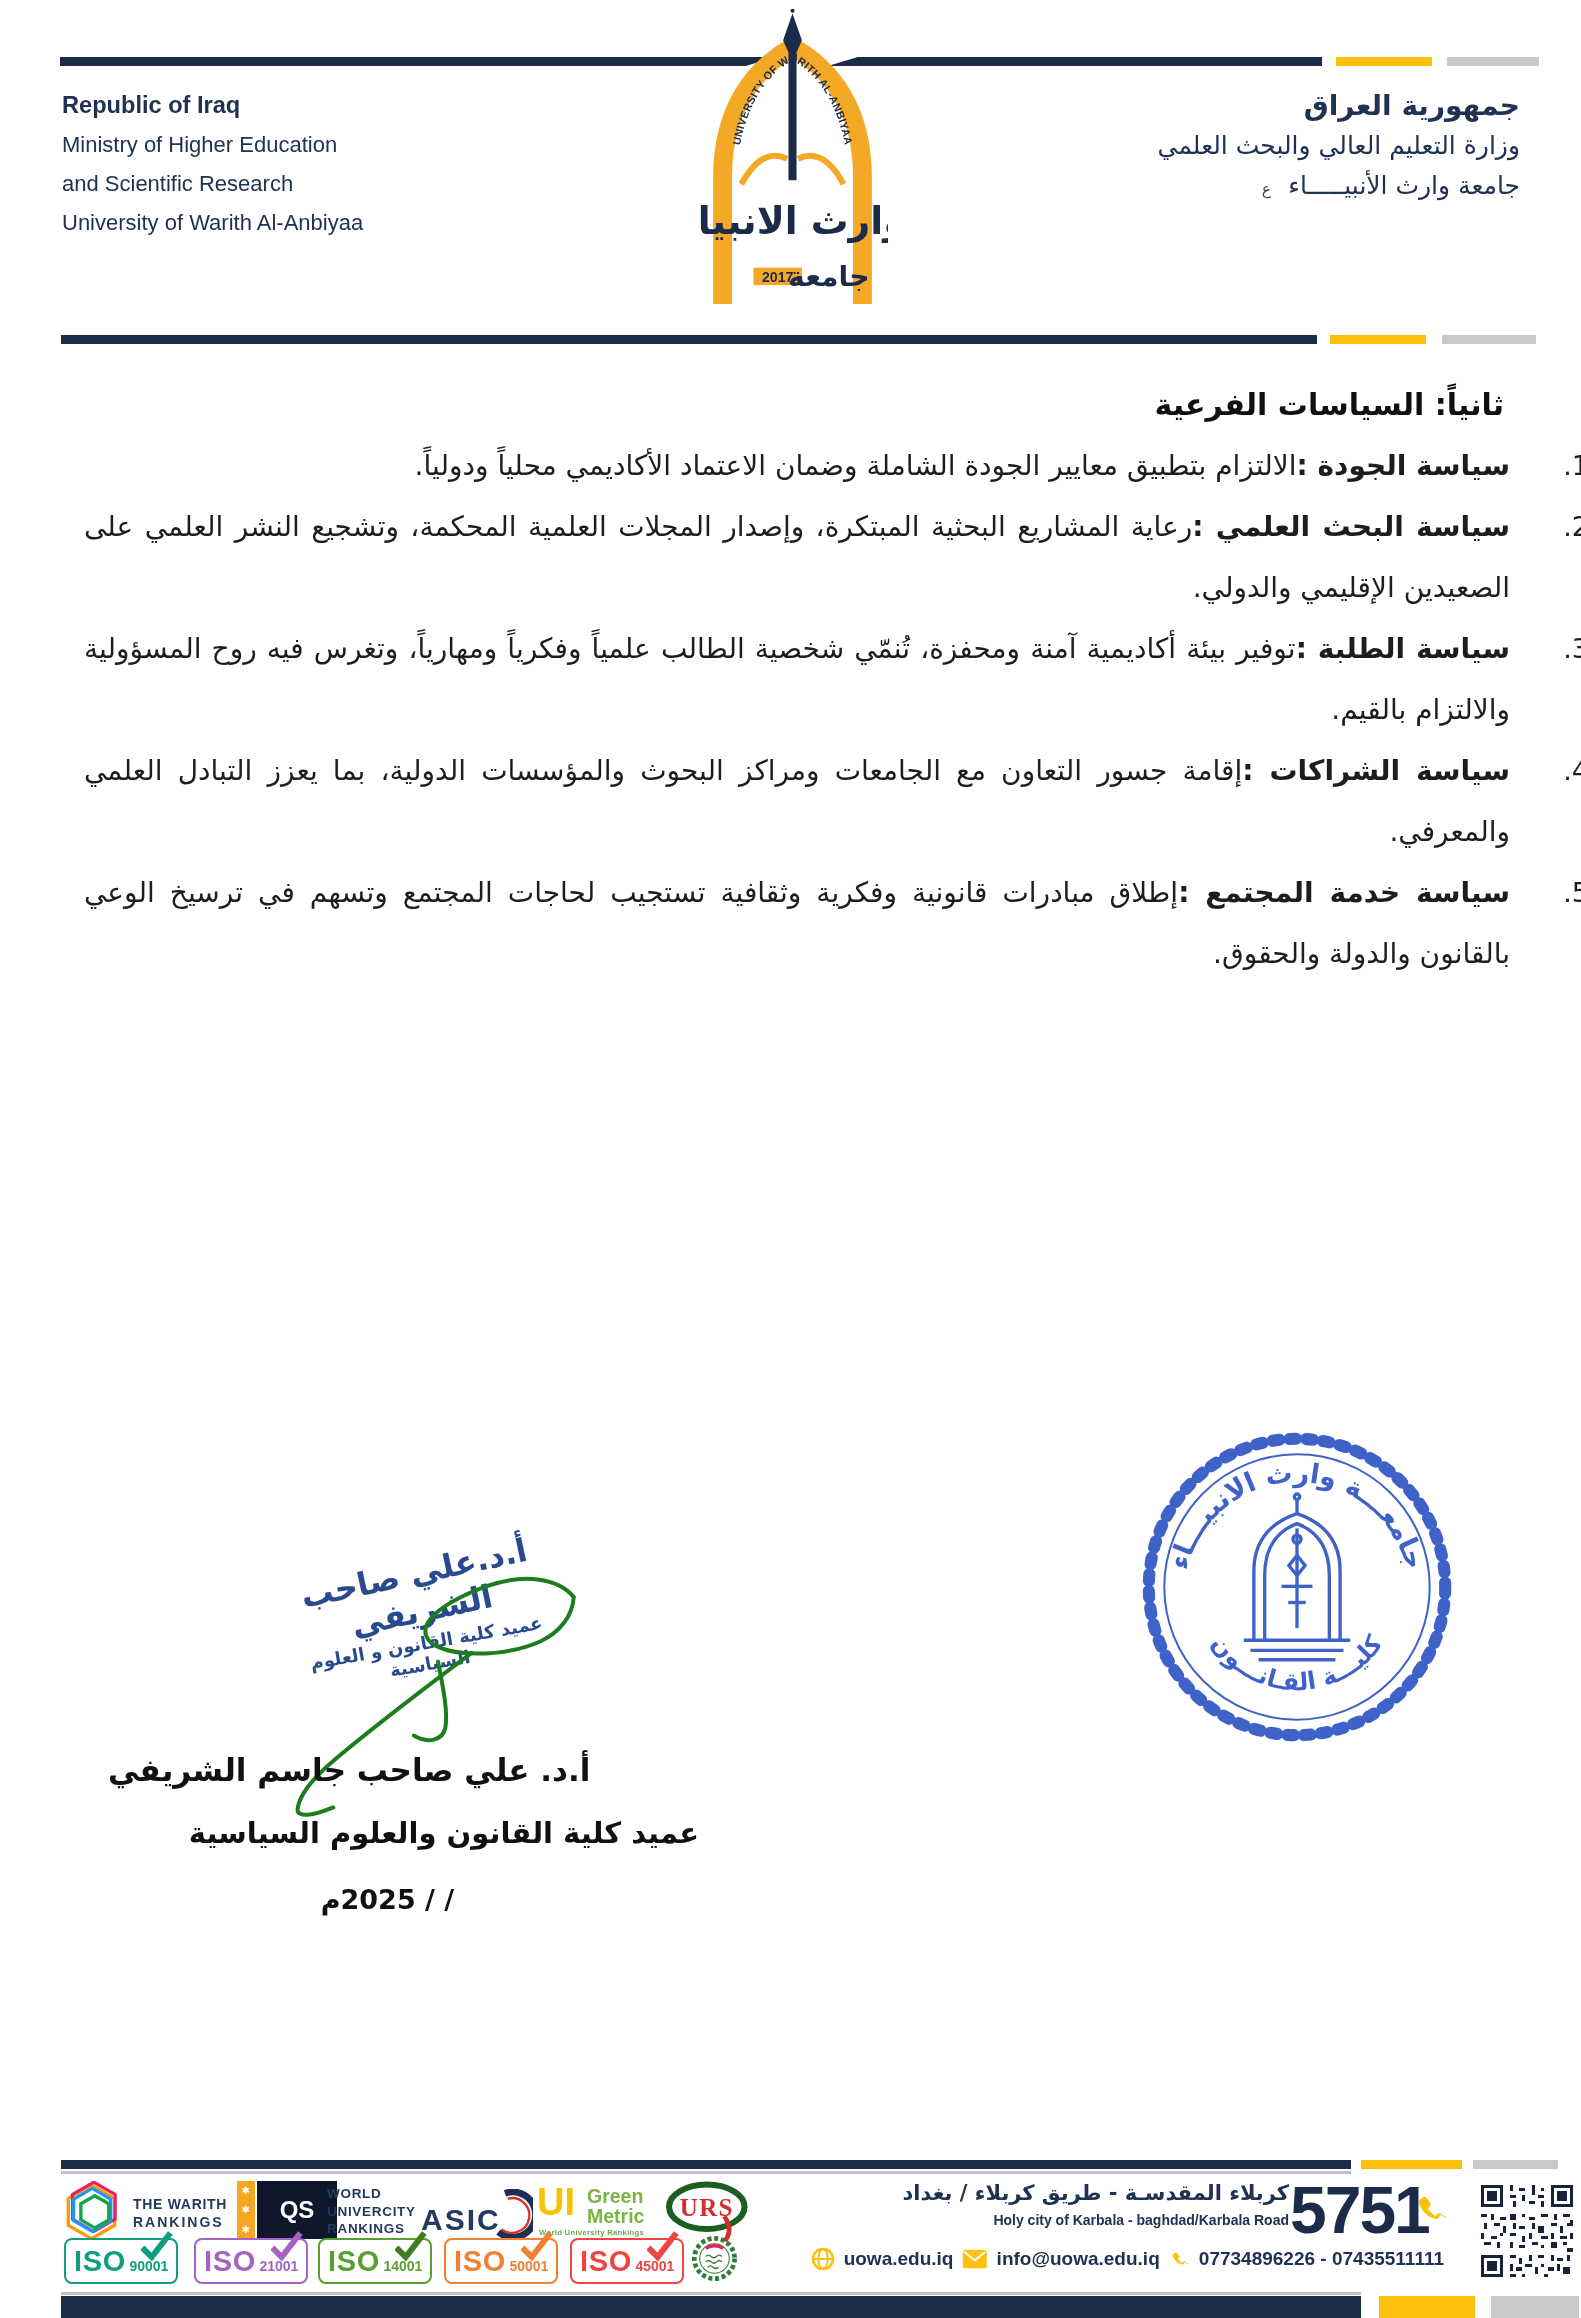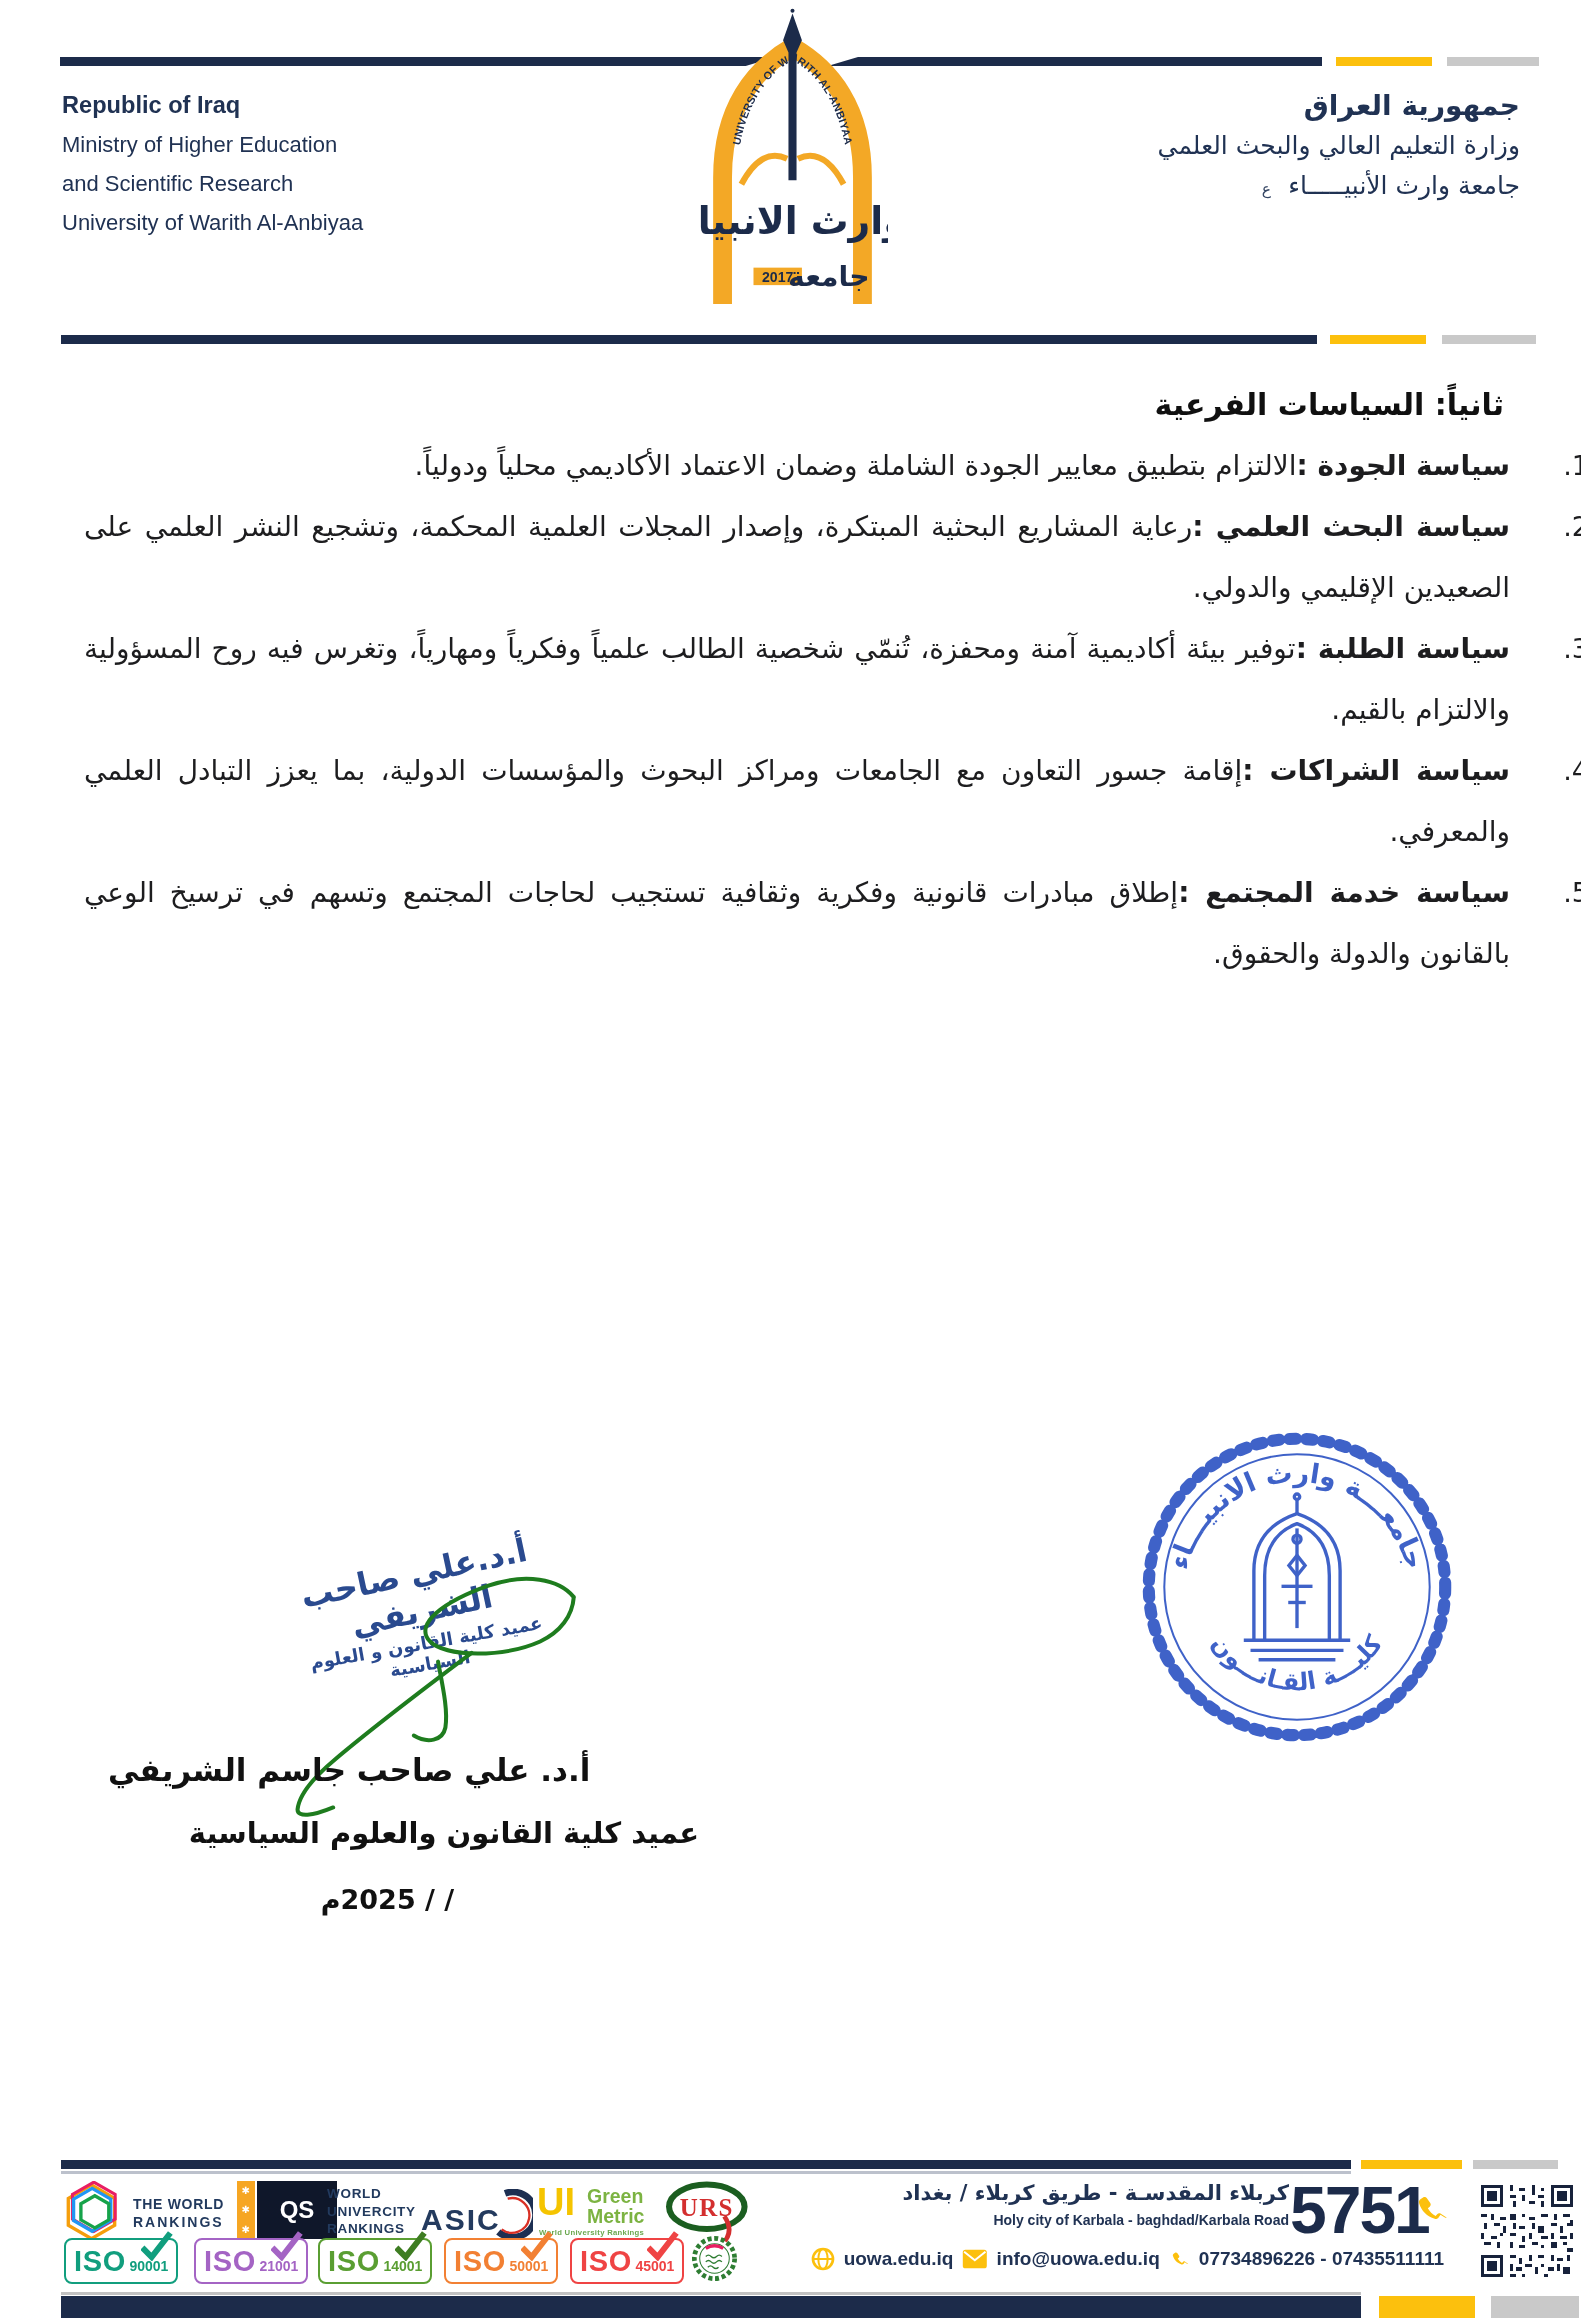--- a/index.html
+++ b/index.html
@@ -240,21 +240,21 @@
 
   <svg class="abs" style="left:64px;top:2181px" width="59" height="59" viewBox="0 0 88 88">
     <g fill="none" stroke-width="5">
       <polygon points="44,4 78.6,24 78.6,64 44,84 9.4,64 9.4,24" stroke="#f59e0b" transform="translate(-3,2)"></polygon>
       <polygon points="44,4 78.6,24 78.6,64 44,84 9.4,64 9.4,24" stroke="#e91e63" transform="translate(4,-2) scale(0.92) "></polygon>
       <polygon points="44,12 71.7,28 71.7,60 44,76 16.3,60 16.3,28" stroke="#2196f3" transform="translate(-2,-1)"></polygon>
       <polygon points="44,20 64.8,32 64.8,56 44,68 23.2,56 23.2,32" stroke="#16a34a" transform="translate(2,2)"></polygon>
     </g>
   </svg>
   <div class="rk-text" id="impact-text">
-    <div>THE WORLD</div>
+    <div>THE WARITH</div>
     <div style="letter-spacing:2px">RANKINGS</div>
   </div>
 
   <div class="abs" id="qs-star">
       <span>✱</span>
       <span>✱</span>
       <span>✱</span>
     </div>
   <div class="abs" id="qs-main">QS</div>
   <div class="rk-text" id="wur-text">

